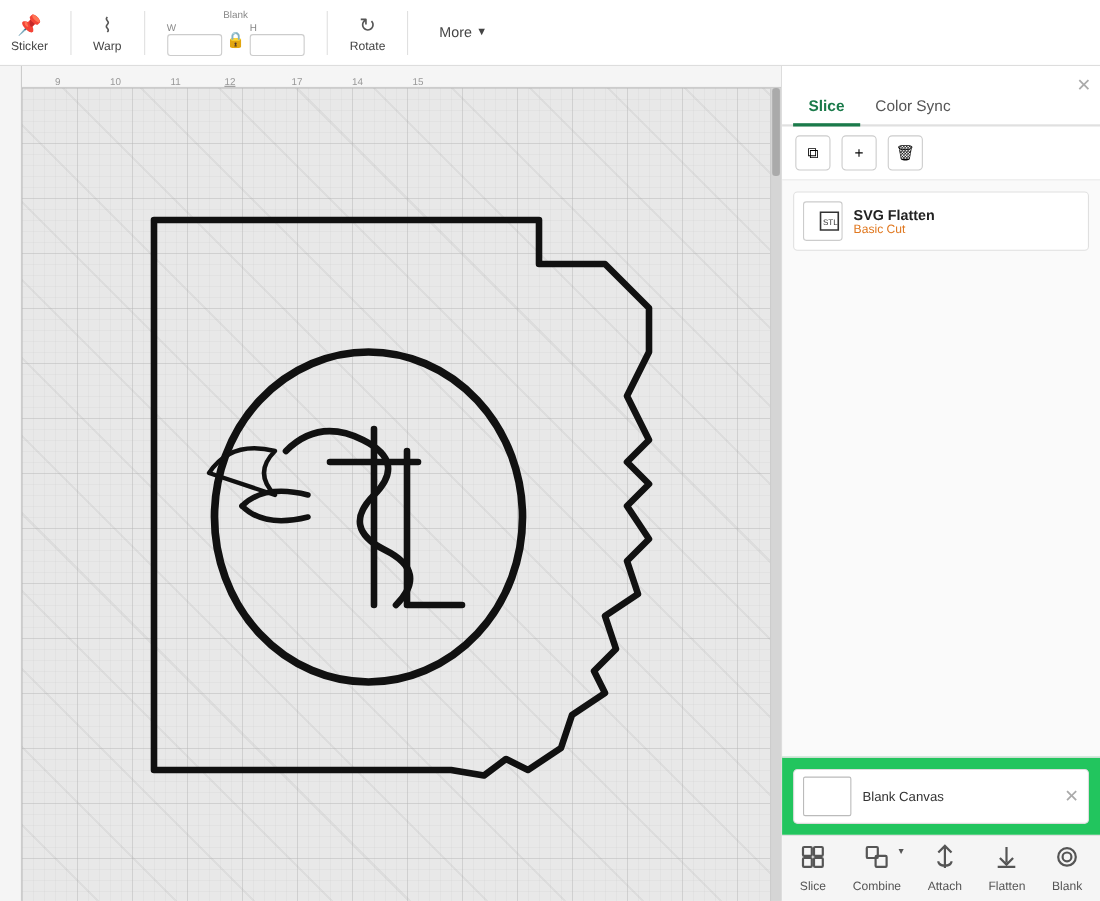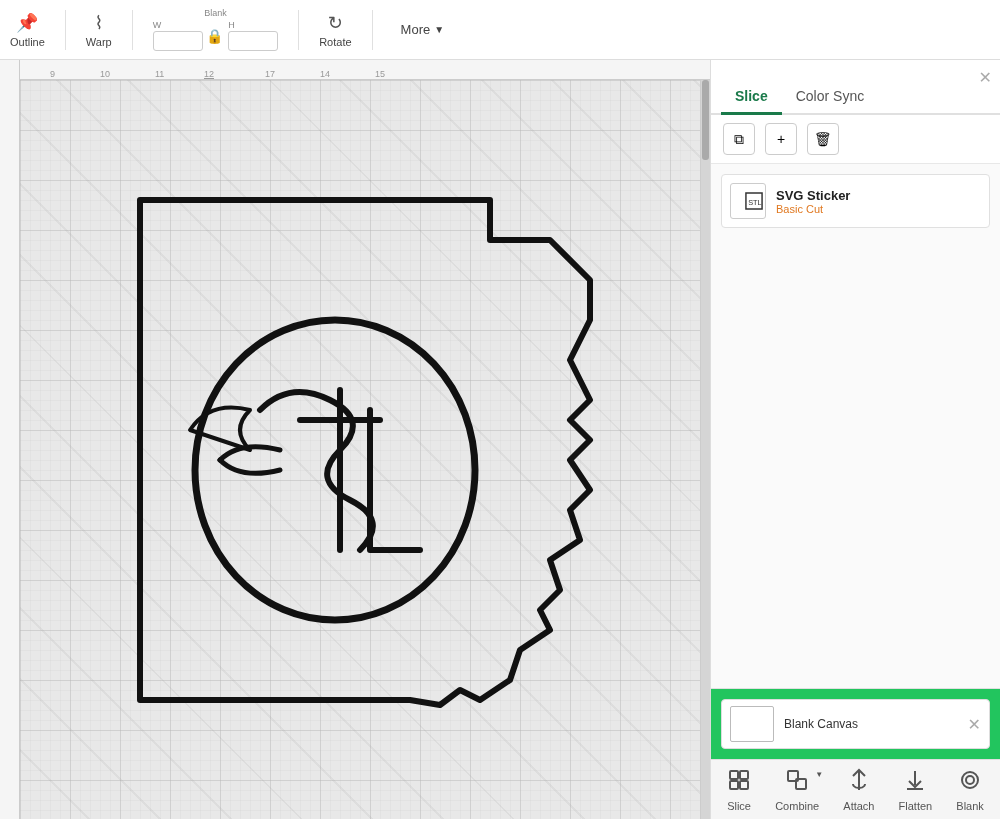--- a/index.html
+++ b/index.html
@@ -348,21 +348,21 @@
       top: 2px;
       right: -4px;
     }
   </style>
 </head>
 <body>
 
 <div class="toolbar">
   <div class="toolbar-item">
     <span class="toolbar-icon">📌</span>
-    <span>Outline</span>
+    <span>Sticker</span>
   </div>
   <div class="toolbar-divider"></div>
   <div class="toolbar-item">
     <span class="toolbar-icon">⌇</span>
     <span>Warp</span>
   </div>
   <div class="toolbar-divider"></div>
   <div class="toolbar-input-group">
     <span style="font-size:9px;color:#888;text-align:center;">Blank</span>
     <div style="display:flex;gap:4px;align-items:center;">
@@ -495,21 +495,21 @@
 
     <div class="layer-list">
       <div class="layer-item">
         <div class="layer-thumb">
           <svg width="30" height="30" viewBox="0 0 30 30" fill="none" stroke="#333" stroke-width="2">
             <path d="M4 4 L26 4 L26 26 L4 26 Z"></path>
             <text x="7" y="20" font-size="10" fill="#333" stroke="none">STL</text>
           </svg>
         </div>
         <div class="layer-info">
-          <div class="layer-name">SVG Sticker</div>
+          <div class="layer-name">SVG Flatten</div>
           <div class="layer-type">Basic Cut</div>
         </div>
       </div>
     </div>
 
     <div class="blank-canvas-section">
       <div class="blank-canvas-item">
         <div class="blank-canvas-thumb"></div>
         <span class="blank-canvas-name">Blank Canvas</span>
         <span style="margin-left:auto;color:#aaa;cursor:pointer;">✕</span>

